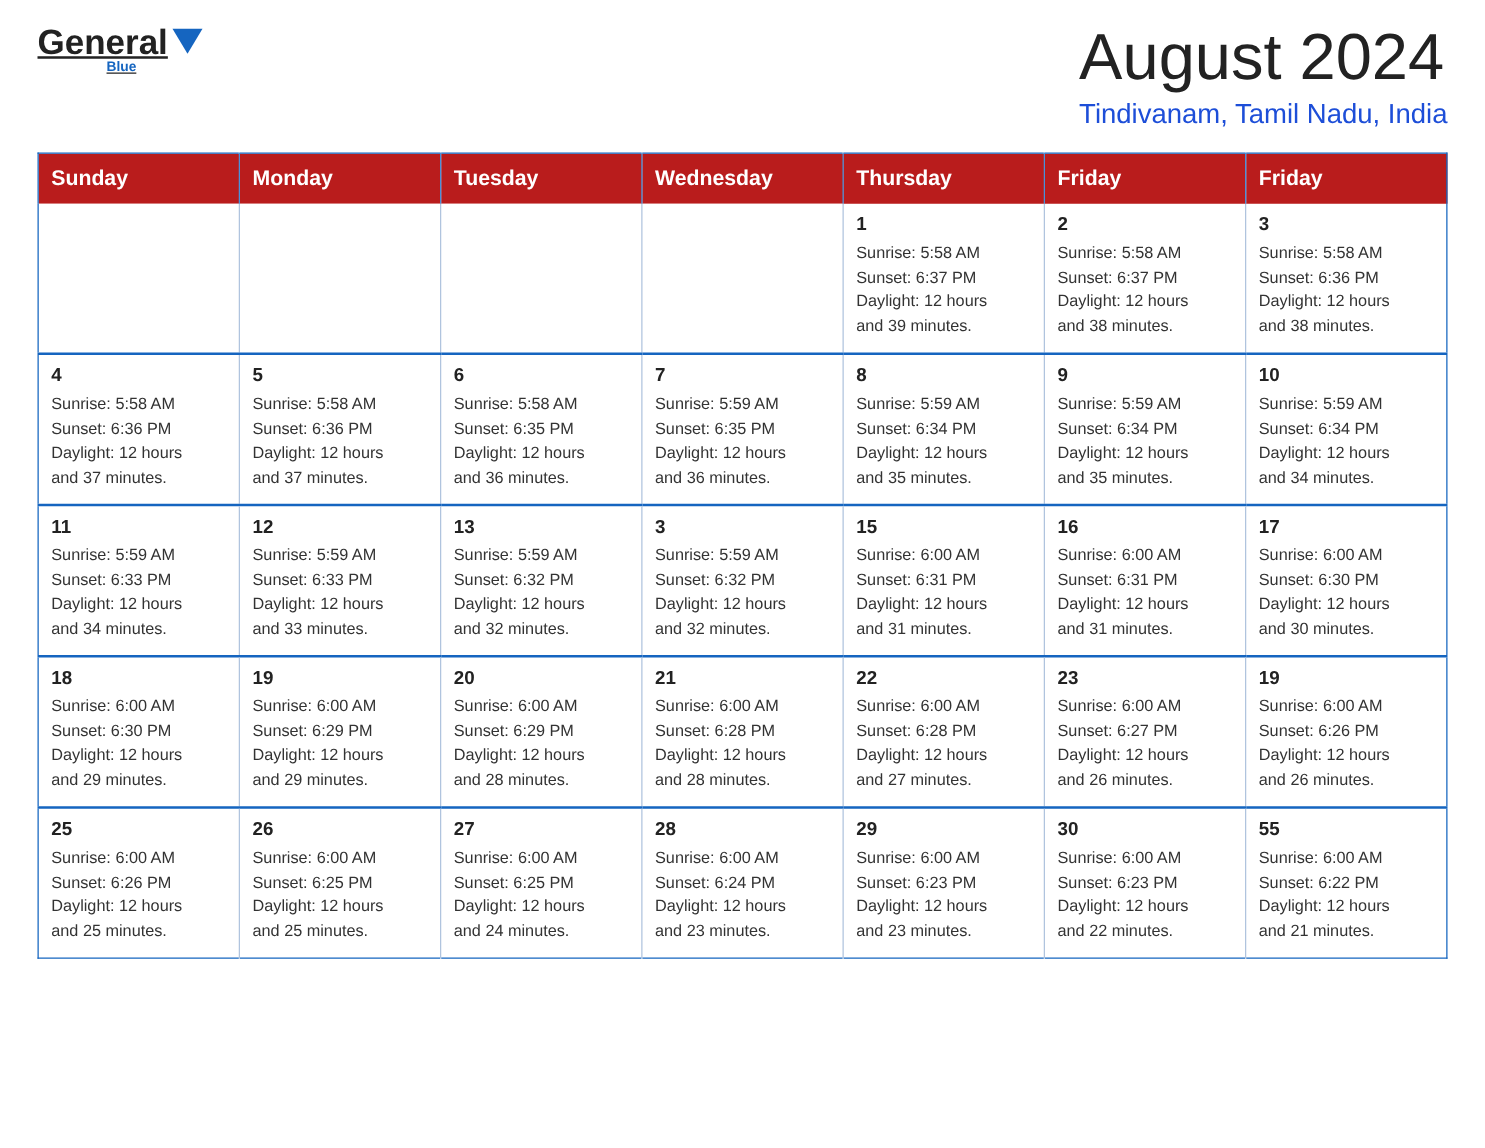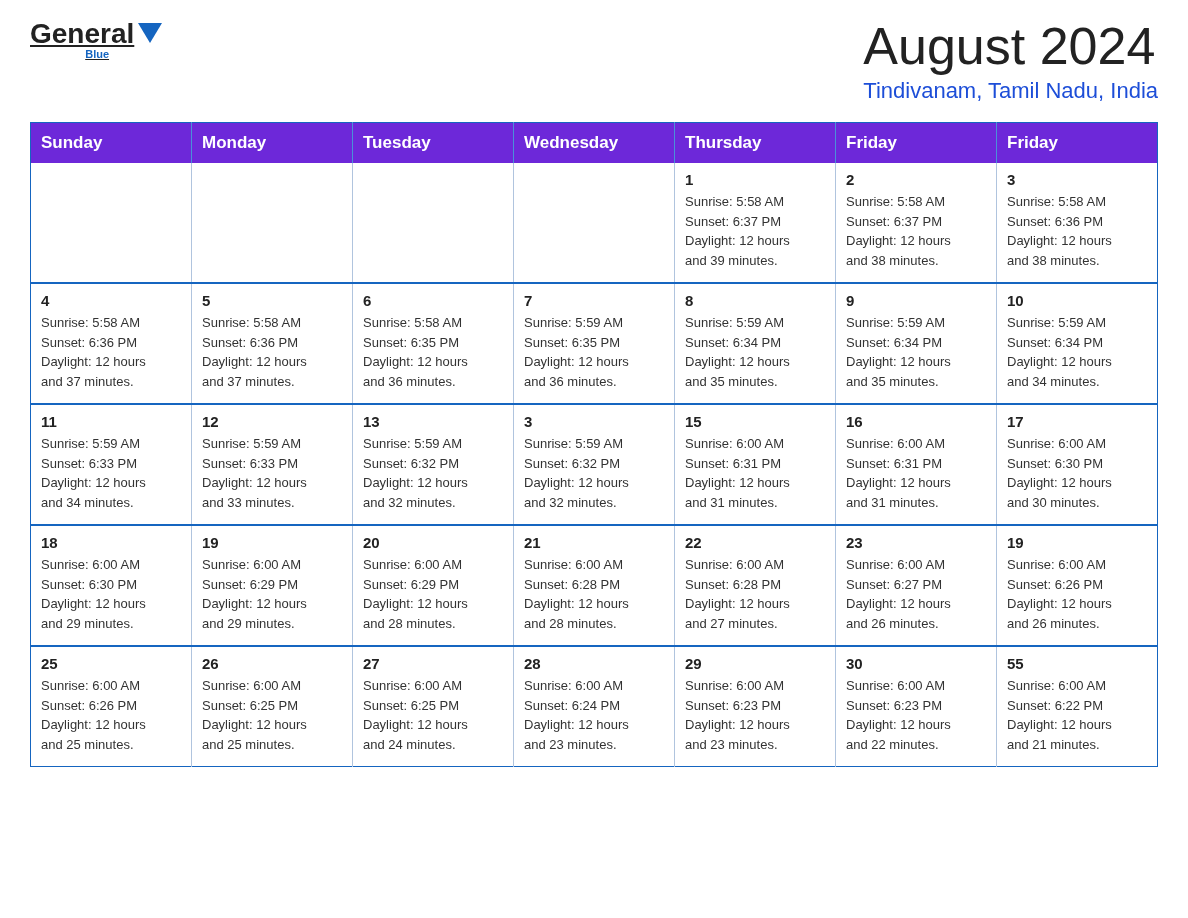--- a/index.html
+++ b/index.html
@@ -63,21 +63,21 @@
       font-size: 22px;
       color: #1d4ed8;
       margin-top: 6px;
     }
     #calendar {
       width: 100%;
       border-collapse: collapse;
       border: 1.5px solid #1565c0;
     }
     #calendar thead tr th {
-      background-color: #6d28d9;
+      background-color: #b91c1c;
       color: #fff;
       font-size: 17px;
       font-weight: bold;
       padding: 10px 10px;
       text-align: left;
       border-right: 1px solid #4a90d9;
     }
     #calendar thead tr th:last-child {
       border-right: none;
     }

